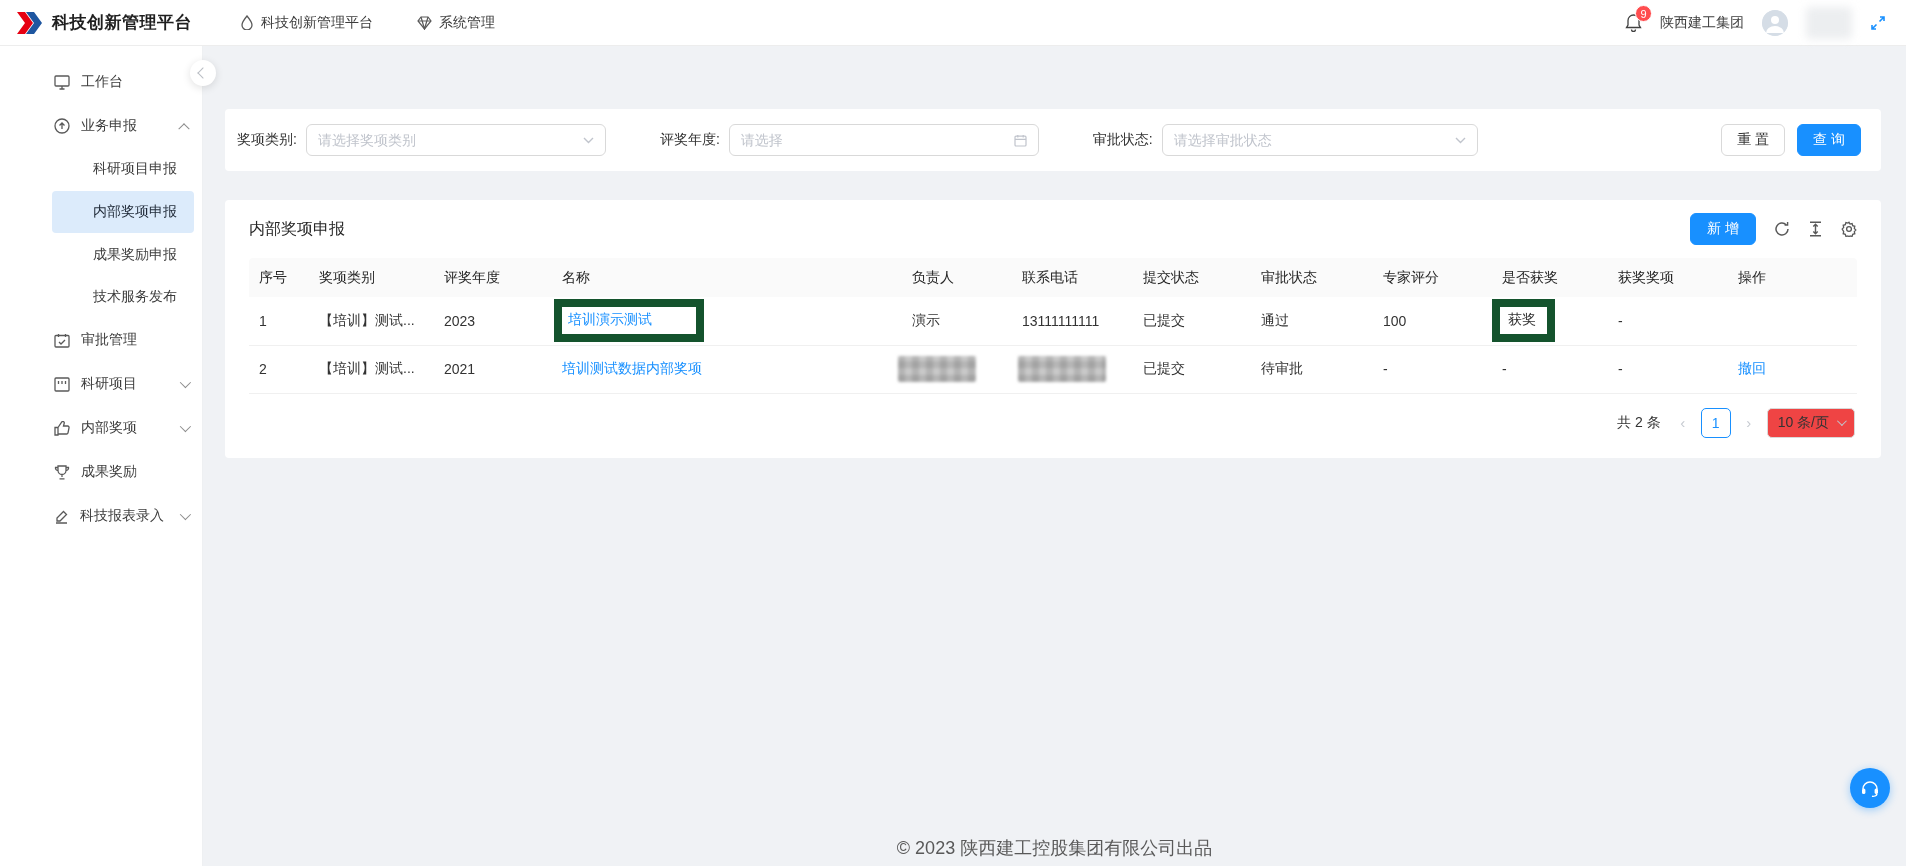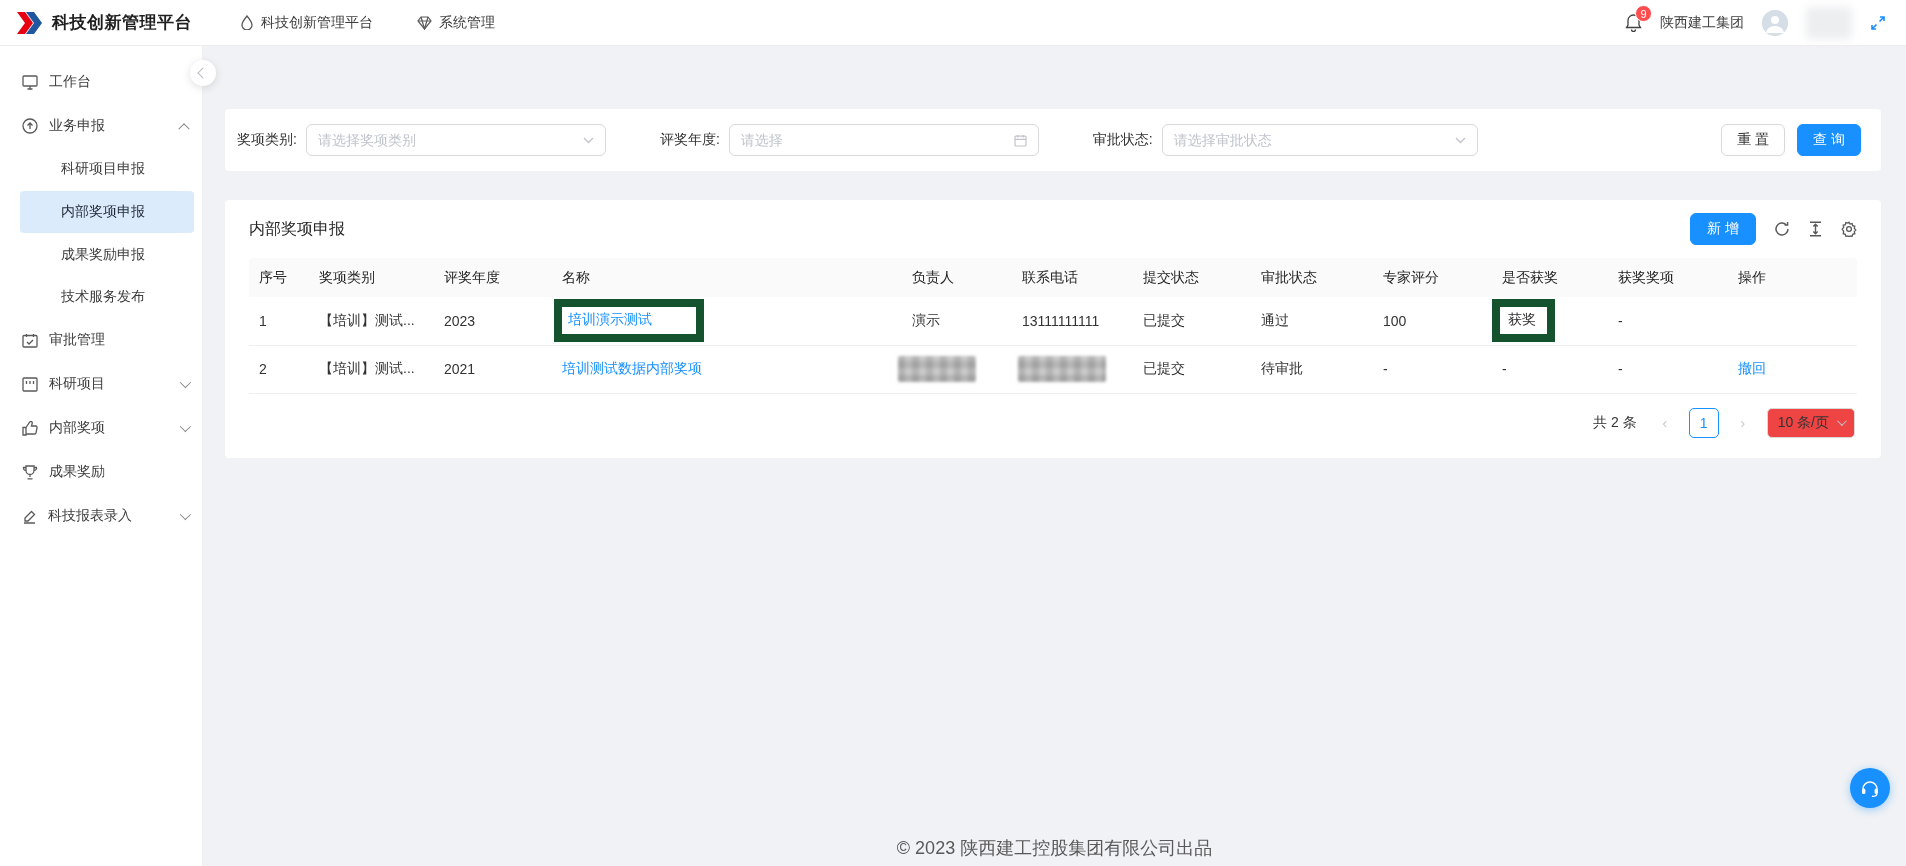--- a/index.html
+++ b/index.html
@@ -15,21 +15,21 @@
   .header-right { margin-left:auto; display:flex; align-items:center; gap:18px; }
   .bell-wrap { position:relative; cursor:pointer; }
   .badge { position:absolute; top:-8px; right:-10px; min-width:17px; height:17px; border-radius:9px; background:#ff4d4f; color:#fff; font-size:11px; display:flex; align-items:center; justify-content:center; padding:0 4px; border:1px solid #fff; }
   .company-name { color:#3d3d3d; }
   .avatar { width:26px; height:26px; border-radius:50%; background:#dbe2ea; display:flex; align-items:center; justify-content:center; overflow:hidden; }
   .blur-name { width:46px; height:32px; background:#eceef0; border-radius:4px; filter:blur(4px); }
   .fs-icon { cursor:pointer; display:flex; }
 
   
   .shell { display:flex; height:820px; }
-  .sidebar { width:203px; background:#fff; height:100%; padding-top:14px; border-right:1px solid #eef0f2; flex:none; }
+  .sidebar { width:203px; background:#fff; height:100%; padding-top:14px; border-right:1px solid #eef0f2; flex:none;padding-left:32px; }
   .side-item { height:44px; display:flex; align-items:center; padding:0 14px 0 22px; gap:11px; color:#3d3d3d; cursor:pointer; }
   .side-item .lbl { flex:1; }
   .side-sub { height:42px; display:flex; align-items:center; padding-left:61px; color:#3d3d3d; cursor:pointer; }
   .side-sub.active { background:#dcebfb; border-radius:4px; margin:1px 8px 1px 20px; padding-left:41px; color:#1f2937; }
   .chev { width:8px; height:8px; border-right:1.6px solid #8c8c8c; border-bottom:1.6px solid #8c8c8c; display:inline-block; }
   .chev.up { transform:rotate(-135deg) translate(-2px,-2px); }
   .chev.down { transform:rotate(45deg) translateY(-2px); }
   .chev.left { transform:rotate(135deg); border-color:#b9bdc4; }
 
   
@@ -65,21 +65,21 @@
   .annot { border:8px solid #14532d; display:inline-block; }
   .annot-name { padding:4px 44px 5px 6px; margin-left:-8px; }
   .annot-award { padding:4px 11px 5px 8px; margin-left:-10px; }
   .mosaic { background:
       repeating-linear-gradient(0deg,#c9c9c9 0 7px,#dedede 7px 14px),
       repeating-linear-gradient(90deg,#cfcfcf 0 7px,#e6e6e6 7px 14px);
     background-blend-mode:multiply; filter:blur(1.5px); border-radius:2px; }
   .mosaic.owner { width:78px; height:26px; margin-left:-14px; }
   .mosaic.phone { width:88px; height:26px; margin-left:-4px; }
 
-  .pagination { display:flex; align-items:center; justify-content:flex-end; gap:16px; padding:14px 2px 6px 0; color:#333; }
+  .pagination { display:flex; align-items:center; justify-content:flex-end; gap:10px; padding:14px 2px 6px 0; color:#333; }
   .pg-total { margin-right:4px; }
   .pg-arrow { color:#c6cad1; font-size:15px; cursor:pointer; width:16px; text-align:center; }
   .pg-page { width:30px; height:30px; border:1px solid #1890ff; color:#1890ff; border-radius:5px; display:flex; align-items:center; justify-content:center; cursor:pointer; background:#fff; }
   .pg-size { height:30px; border:1px solid #d9d9d9; border-radius:5px; display:flex; align-items:center; gap:8px; padding:0 10px; color:#333; cursor:pointer; background:#ef4444; }
   .pg-size .chev { width:7px; height:7px; border-color:#c0c4cc; }
 
   .footer { position:absolute; left:0; right:0; bottom:6px; text-align:center; color:#595959; font-size:18px; }
   .float-help { position:absolute; right:16px; bottom:58px; width:40px; height:40px; border-radius:50%; background:#1890ff; border:none; display:flex; align-items:center; justify-content:center; cursor:pointer; box-shadow:0 2px 8px rgba(24,144,255,.4); }
 
   svg { display:block; }

